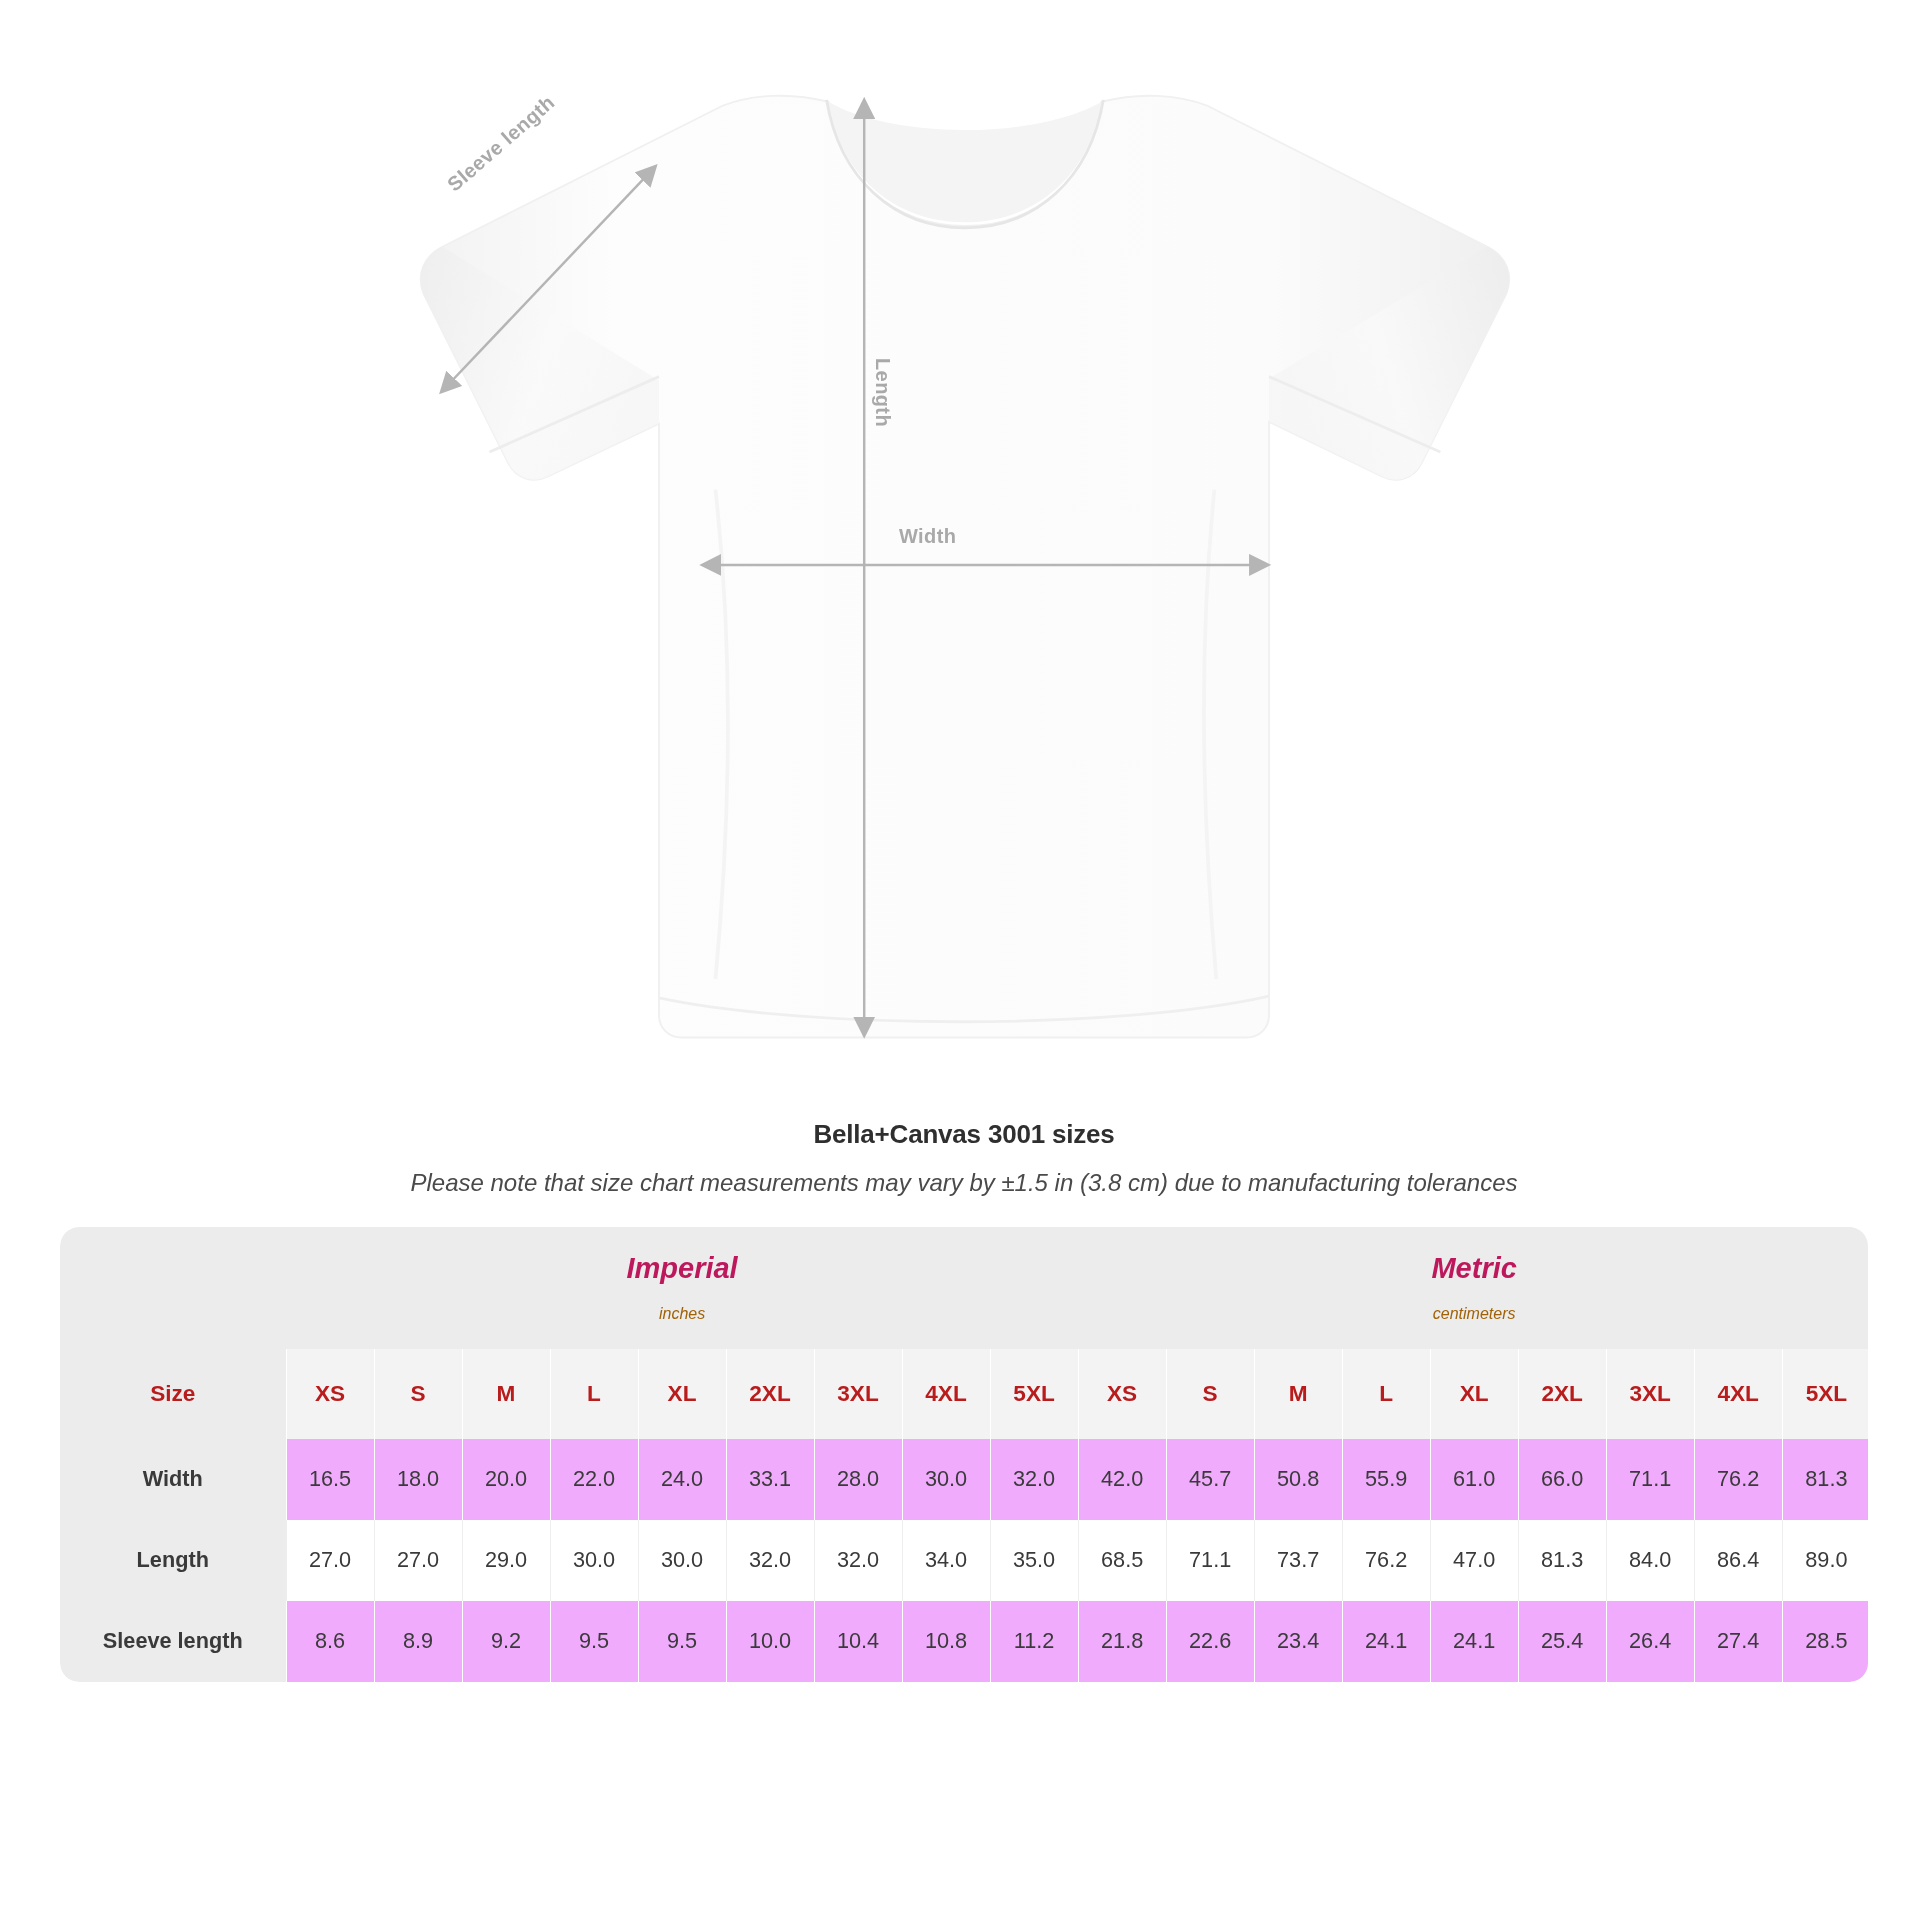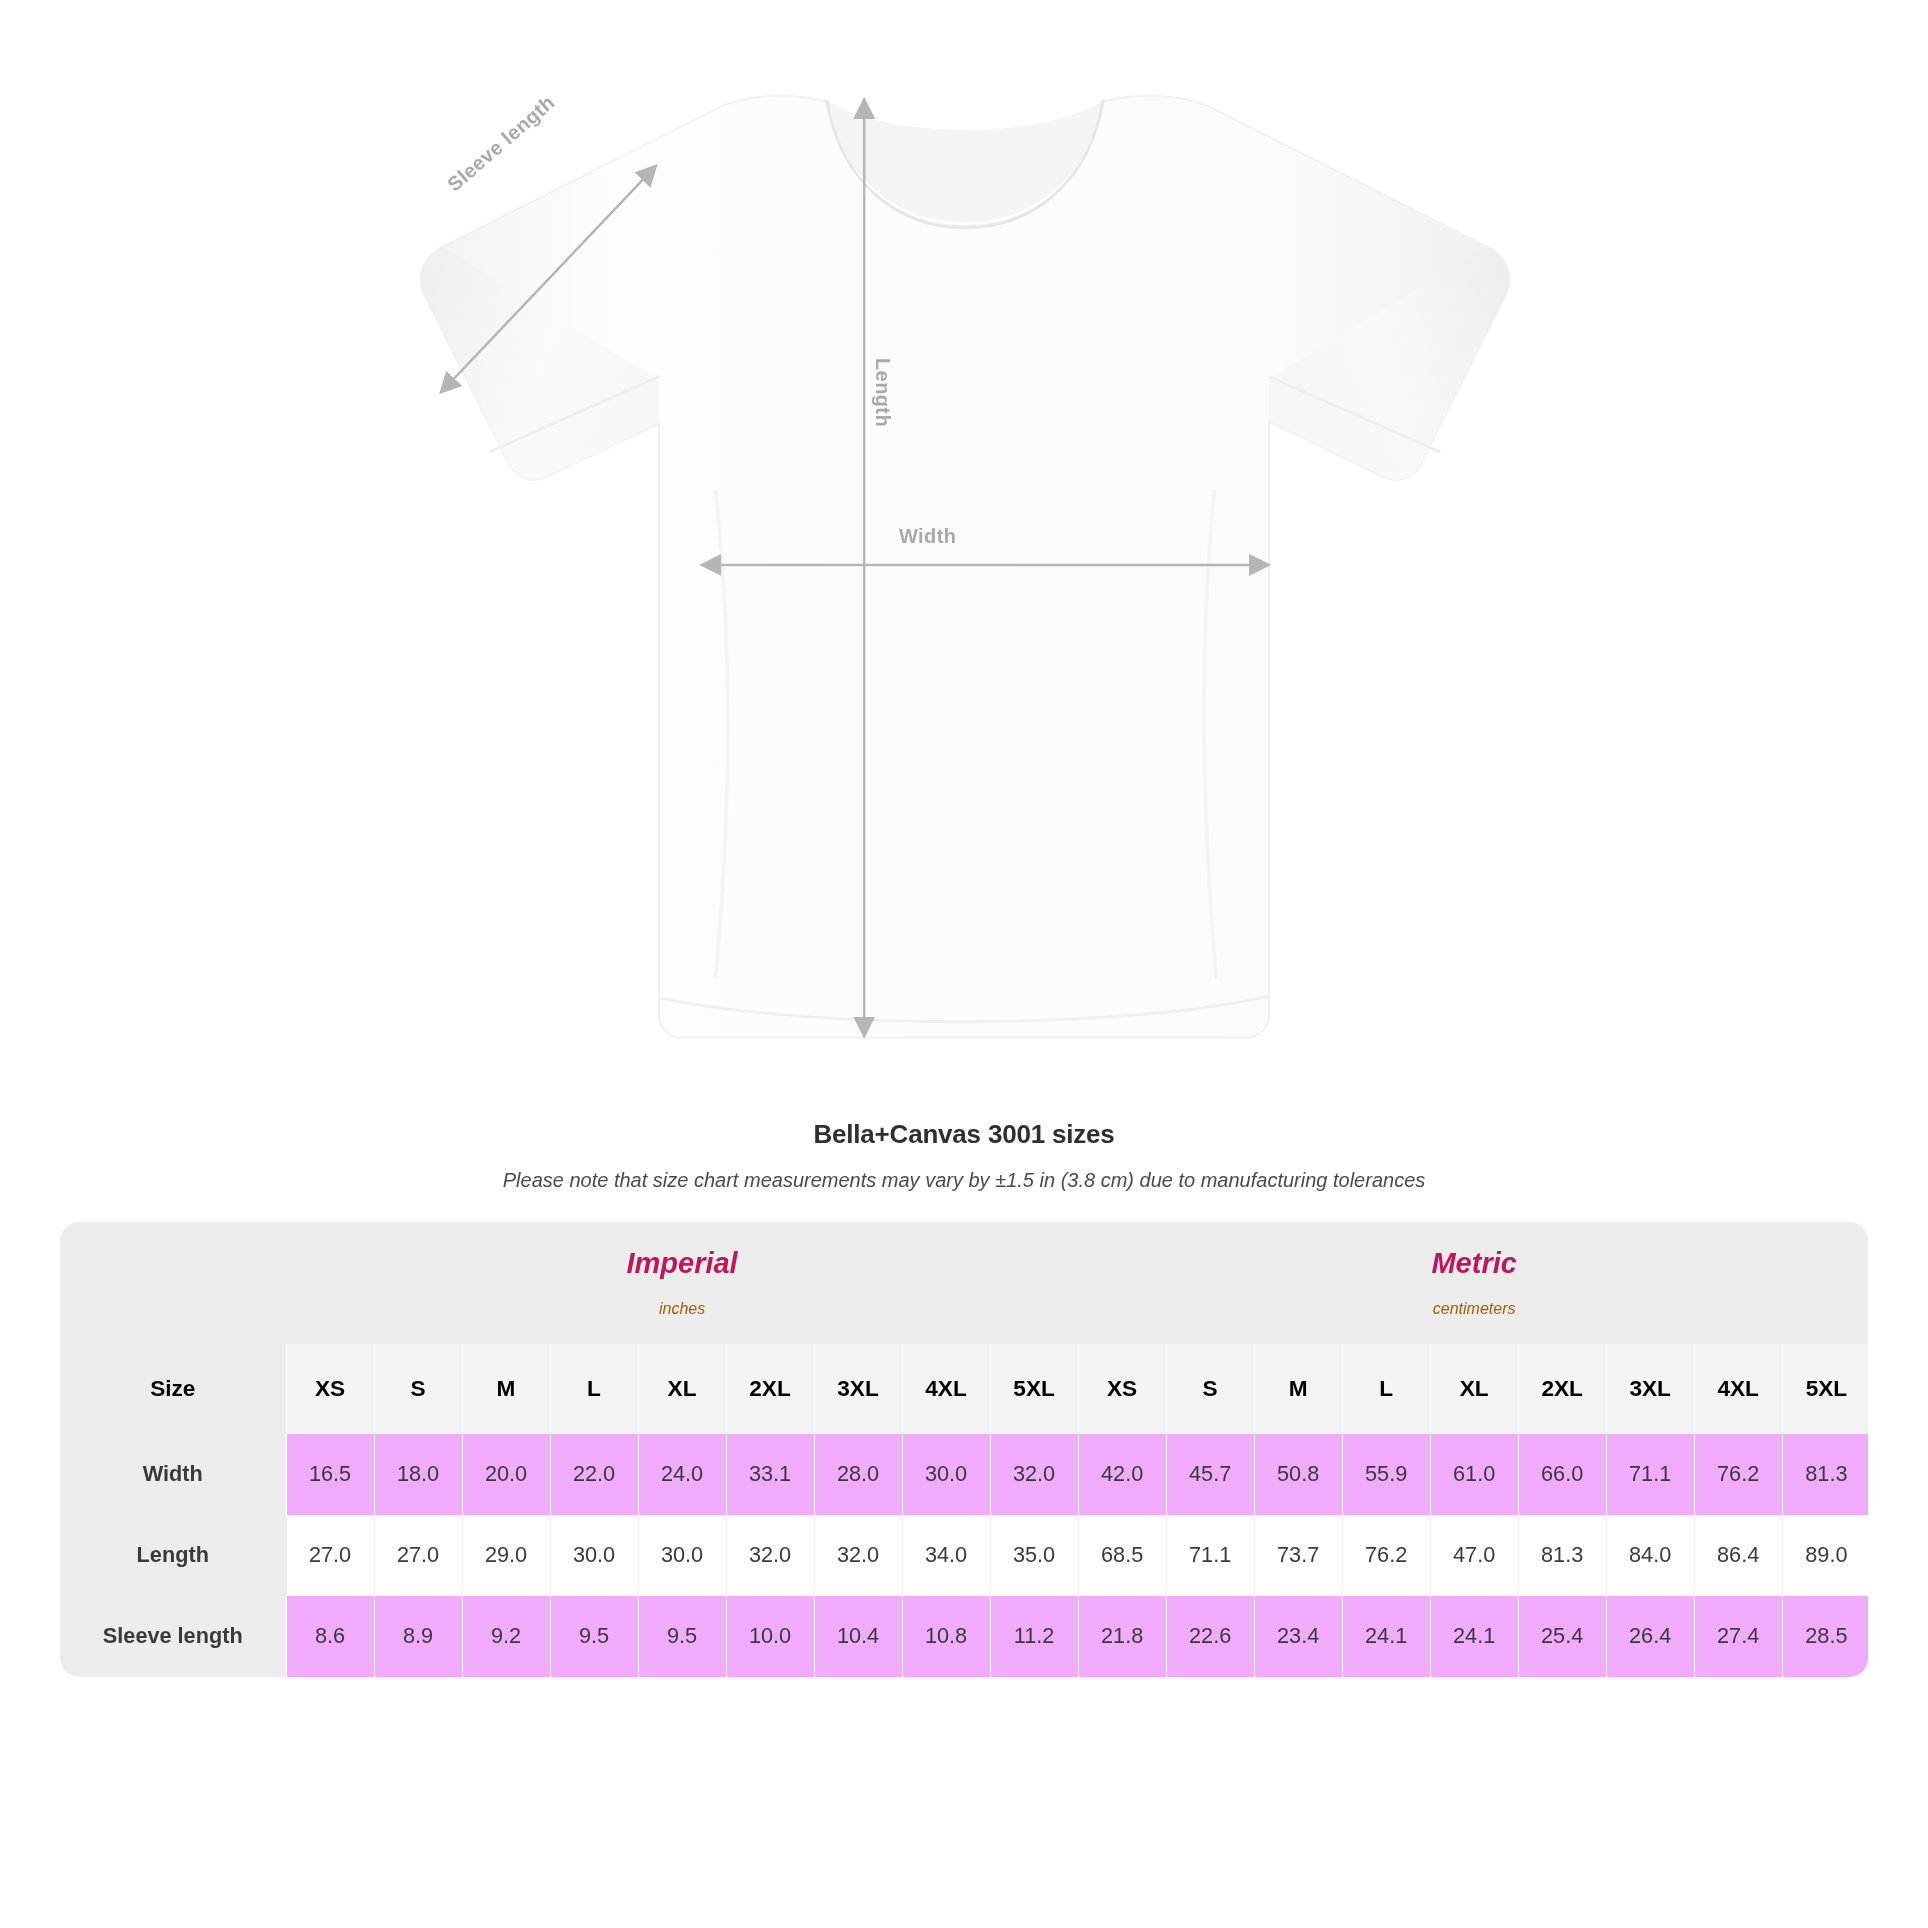--- a/index.html
+++ b/index.html
@@ -64,21 +64,21 @@
     margin-top: 7.5px;
   }
   .chart-title {
     font-size: 26px;
     font-weight: bold;
     color: #2f2f2f;
     margin: 0;
     letter-spacing: -0.2px;
   }
   .chart-note {
-    font-size: 20px;
+    font-size: 24px;
     font-style: italic;
     color: #4a4a4a;
     margin-top: 19px;
   }
 
   
   .table-wrap {
     margin: 30px 60px 0 60px;
     border-radius: 19px;
     overflow: hidden;
@@ -118,21 +118,21 @@
     background: #ececec;
     font-weight: bold;
     color: #4a4a4a;
     font-size: 22.6px;
     width: 226px;
   }
   tr.head-row td {
     height: 90px;
     background: #f3f3f3;
     font-weight: bold;
-    color: #000000;
+    color: #b91c1c;
     font-size: 22.6px;
   }
   tr.head-row td.row-label { background: #ececec; }
   tr.data-row td { height: 81px; }
   tr.data-row.shade td { background: #f0abfc; }
   tr.data-row.plain td { background: #ffffff; }
   tr.data-row td.row-label { background: #ececec; }
   .cell-sep { border-left: 0.9px solid #ffffff; }
   tr.data-row.plain td.cell-sep { border-left: 0.9px solid #eeeeee; }
   .corner-tl { border-top-left-radius: 19px; }

